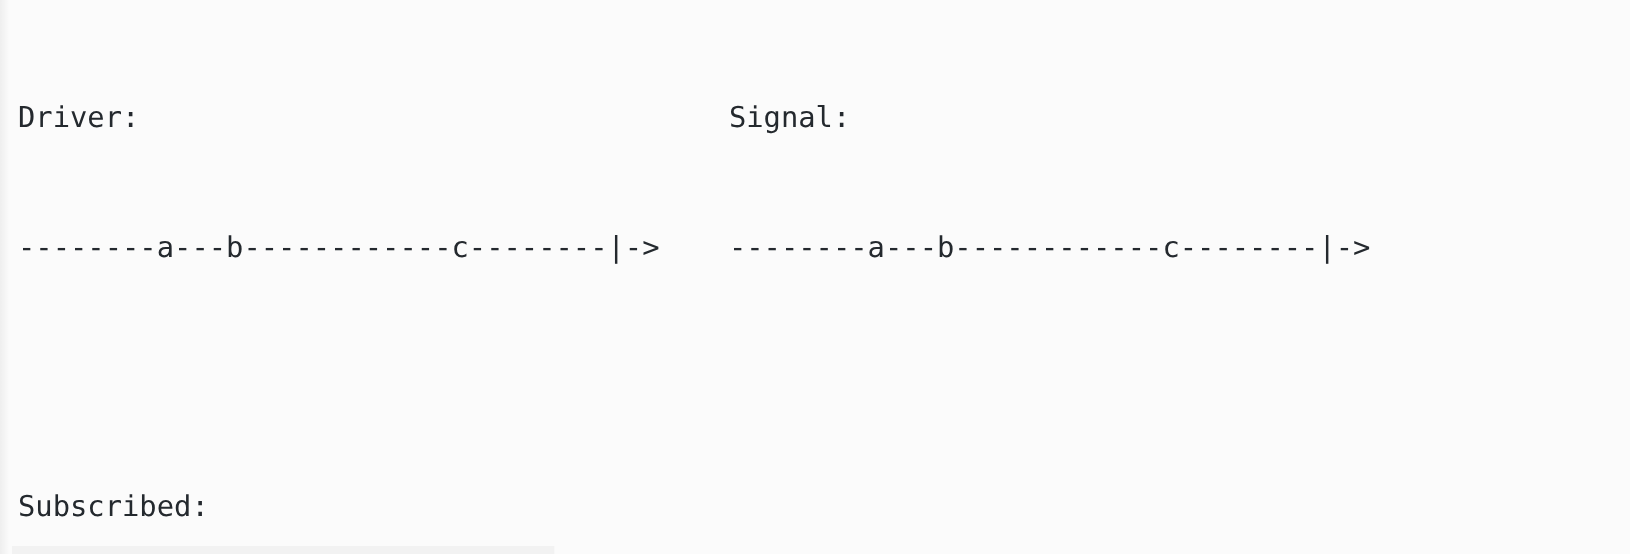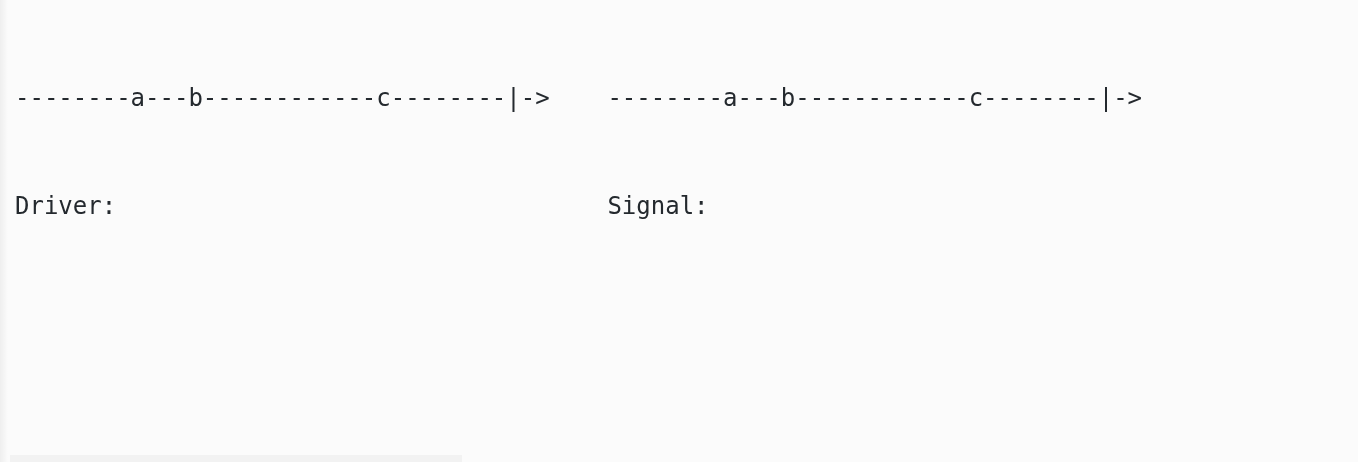--- a/index.html
+++ b/index.html
@@ -45,23 +45,24 @@
     white-space: pre;
   }
 </style>
 </head>
 <body>
 
 <div class="edge-left"></div>
 <div class="edge-bottom"></div>
 
 <div class="code-block">
+  <div class="code-line">Driver:                                  Signal:</div>
   <div class="code-line">--------a---b------------c--------|-&gt;    --------a---b------------c--------|-&gt;</div>
-  <div class="code-line">Driver:                                  Signal:</div>
   <div class="code-line"></div>
+  <div class="code-line">Subscribed:</div>
   
   
   
   
   
   
   
   
 </div>
 

